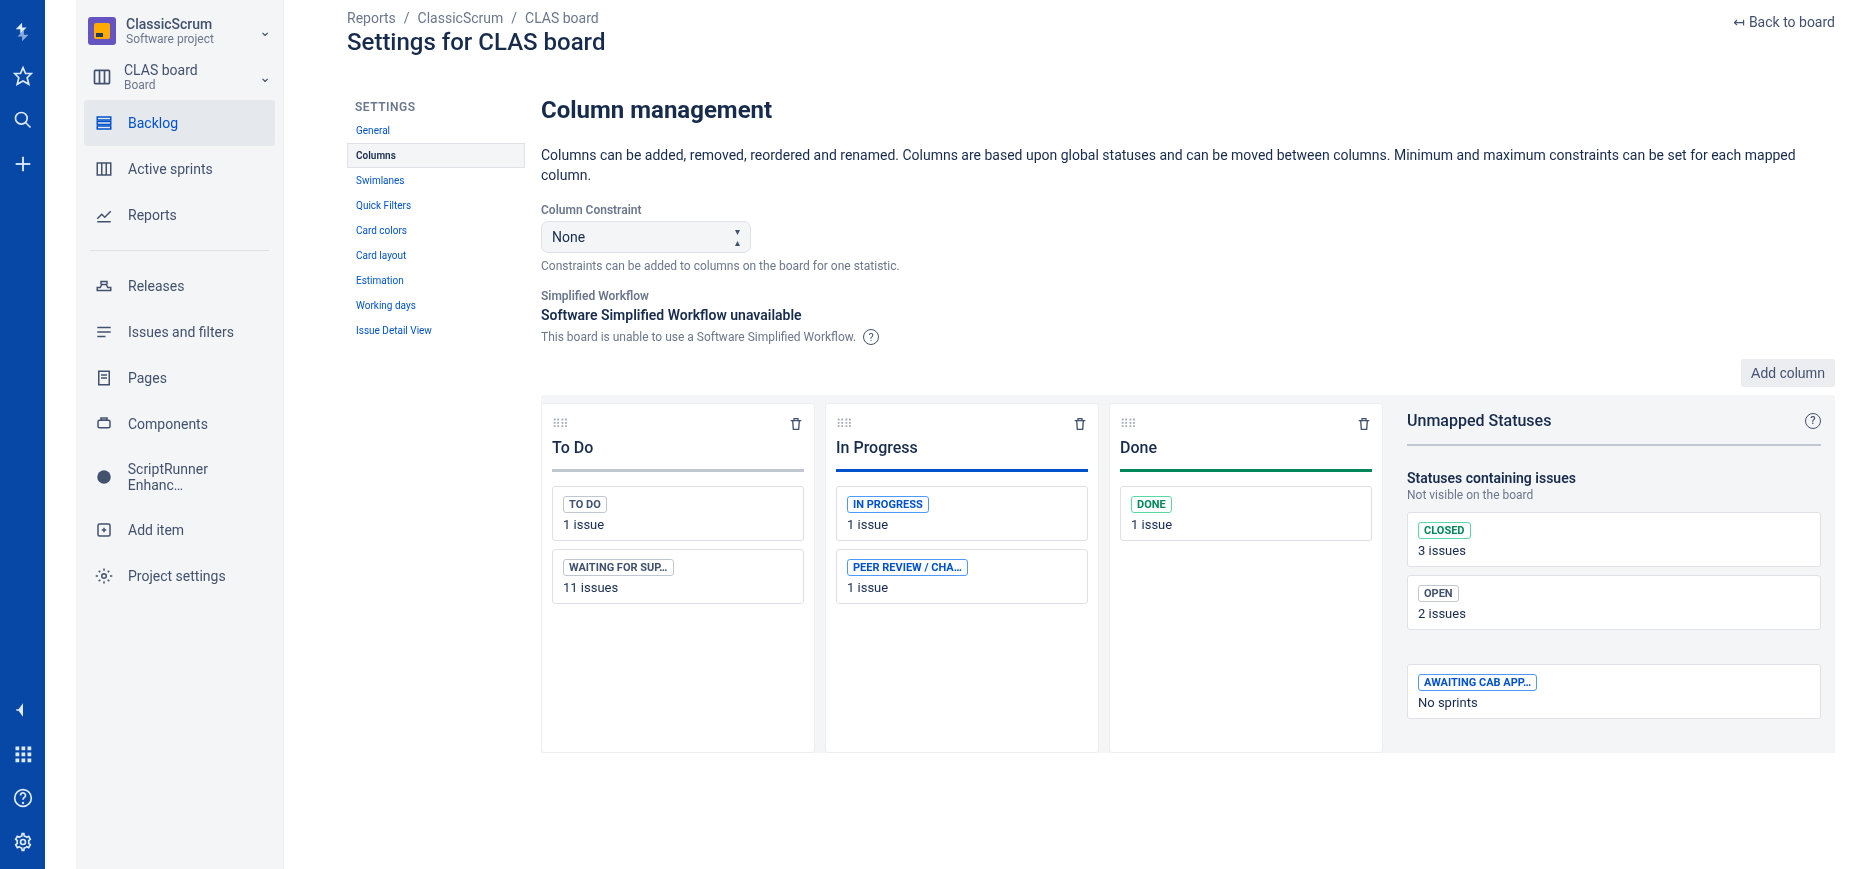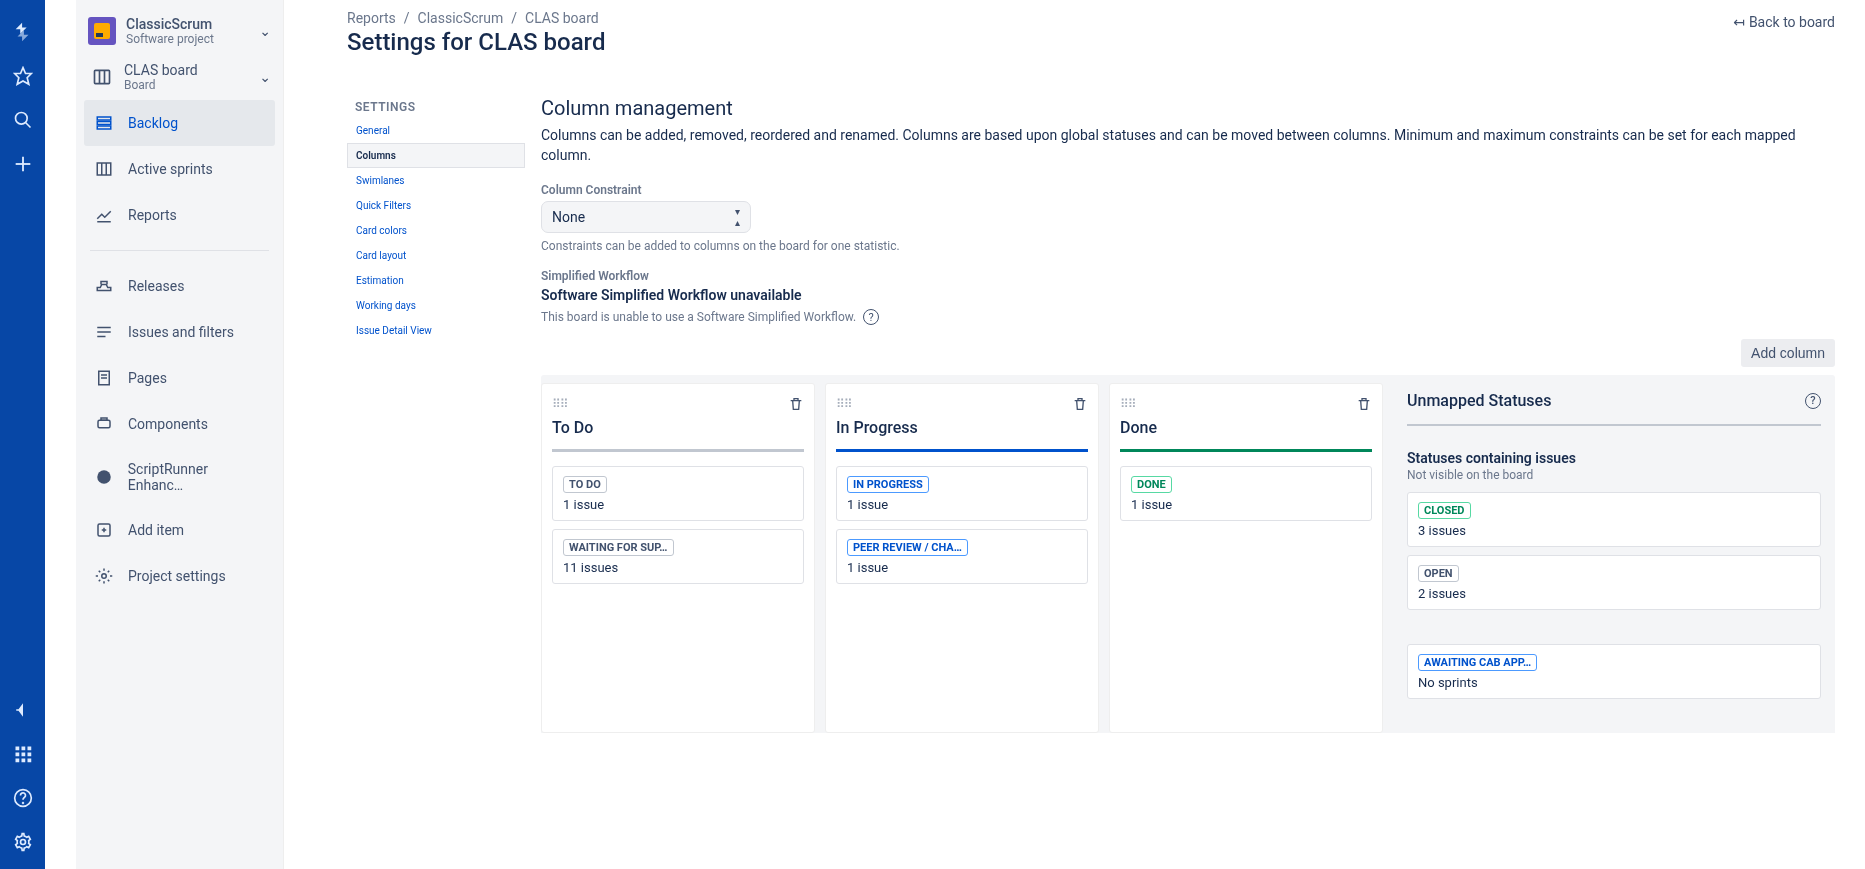--- a/index.html
+++ b/index.html
@@ -31,21 +31,21 @@
   .breadcrumb { font-size:14px; color:#6B778C; display:flex; align-items:center; gap:8px;}
   .breadcrumb a { color:#6B778C; text-decoration:none;}
   .page-title { font-size:24px; font-weight:500; color:#172B4D; margin-top:2px;}
   .back-link { float:right; color:#42526E; font-size:14px; display:flex; align-items:center; gap:4px; cursor:pointer; margin-top:-42px;}
   .content-row { display:flex; margin-top: 40px; gap: 16px;}
   .settings-nav { width: 178px; flex-shrink:0;}
   .settings-nav-title { font-size:12px; font-weight:600; color:#6B778C; letter-spacing:0.5px; padding:4px 8px;}
   .settings-nav-item { display:block; padding:6px 8px; color:#0052CC; font-size:10px; cursor:pointer; border:1px solid transparent;}
   .settings-nav-item.active { background:#F4F5F7; border:1px solid #DFE1E6; color:#172B4D; font-weight:600;}
   .settings-body { flex:1;}
-  .section-title { font-size:20px; font-weight:400; margin-bottom:6px;}
+  .section-title { font-size:24px; font-weight:700; margin-bottom:22px;}
   .desc { font-size:14px; color:#172B4D; line-height:1.4; margin-bottom:18px;}
   .field-label { font-size:12px; font-weight:600; color:#6B778C; margin-bottom:4px;}
   .select-box { width:210px; height:32px; border:1px solid #DFE1E6; background:#F4F5F7; border-radius:7px; padding:0 10px; display:flex; align-items:center; justify-content:space-between; font-size:14px; color:#172B4D;}
   .help-text { font-size:12px; color:#6B778C; margin-top:6px;}
   .subsection { margin-top:16px;}
   .bold { font-size:14px; font-weight:600; color:#172B4D;}
   .info-icon { display:inline-flex; width:16px; height:16px; border:1.5px solid #42526E; border-radius:50%; align-items:center; justify-content:center; font-size:11px; color:#42526E; margin-left:4px;}
   .add-col-row { text-align:right; margin-top:14px;}
   .add-col-btn { background:rgba(9,30,66,0.08); border:none; padding:6px 10px; border-radius:3px; font-size:14px; color:#42526E; cursor:pointer;}
   .board-area { display:flex; gap:10px; margin-top:8px; background:#F4F5F7; padding:8px 0 0 0; border-radius:3px 3px 0 0; align-items:flex-start;}

